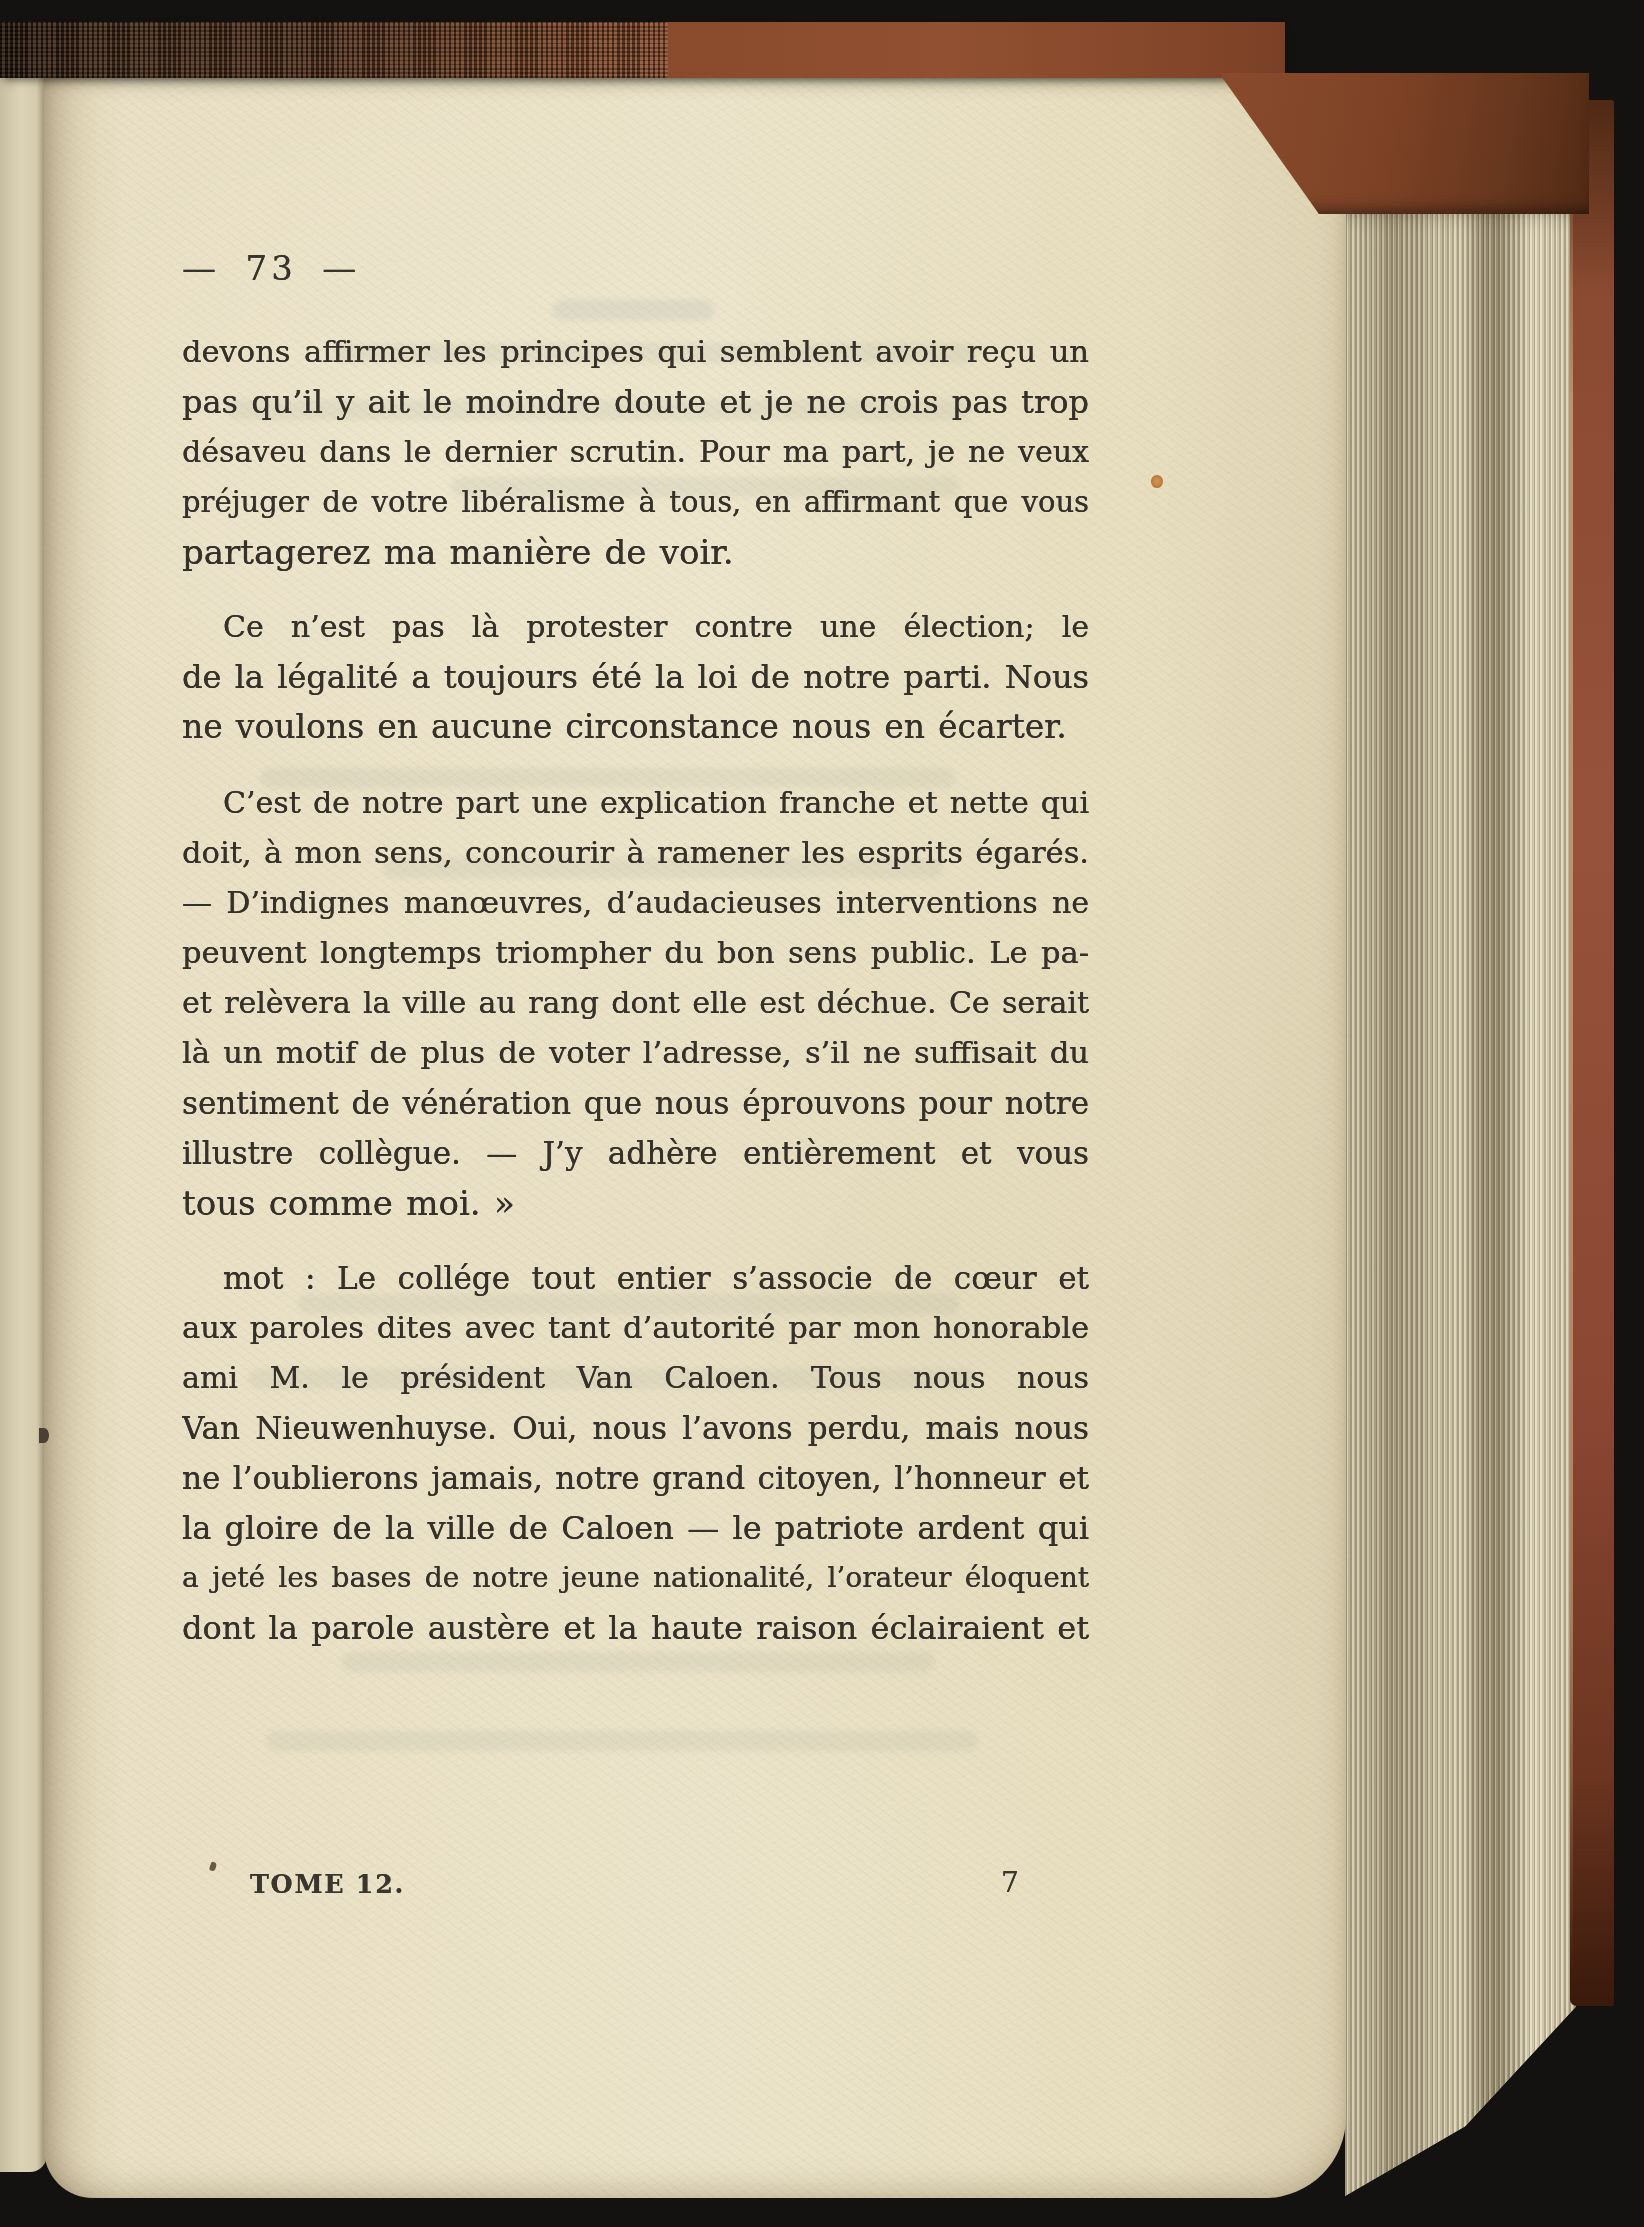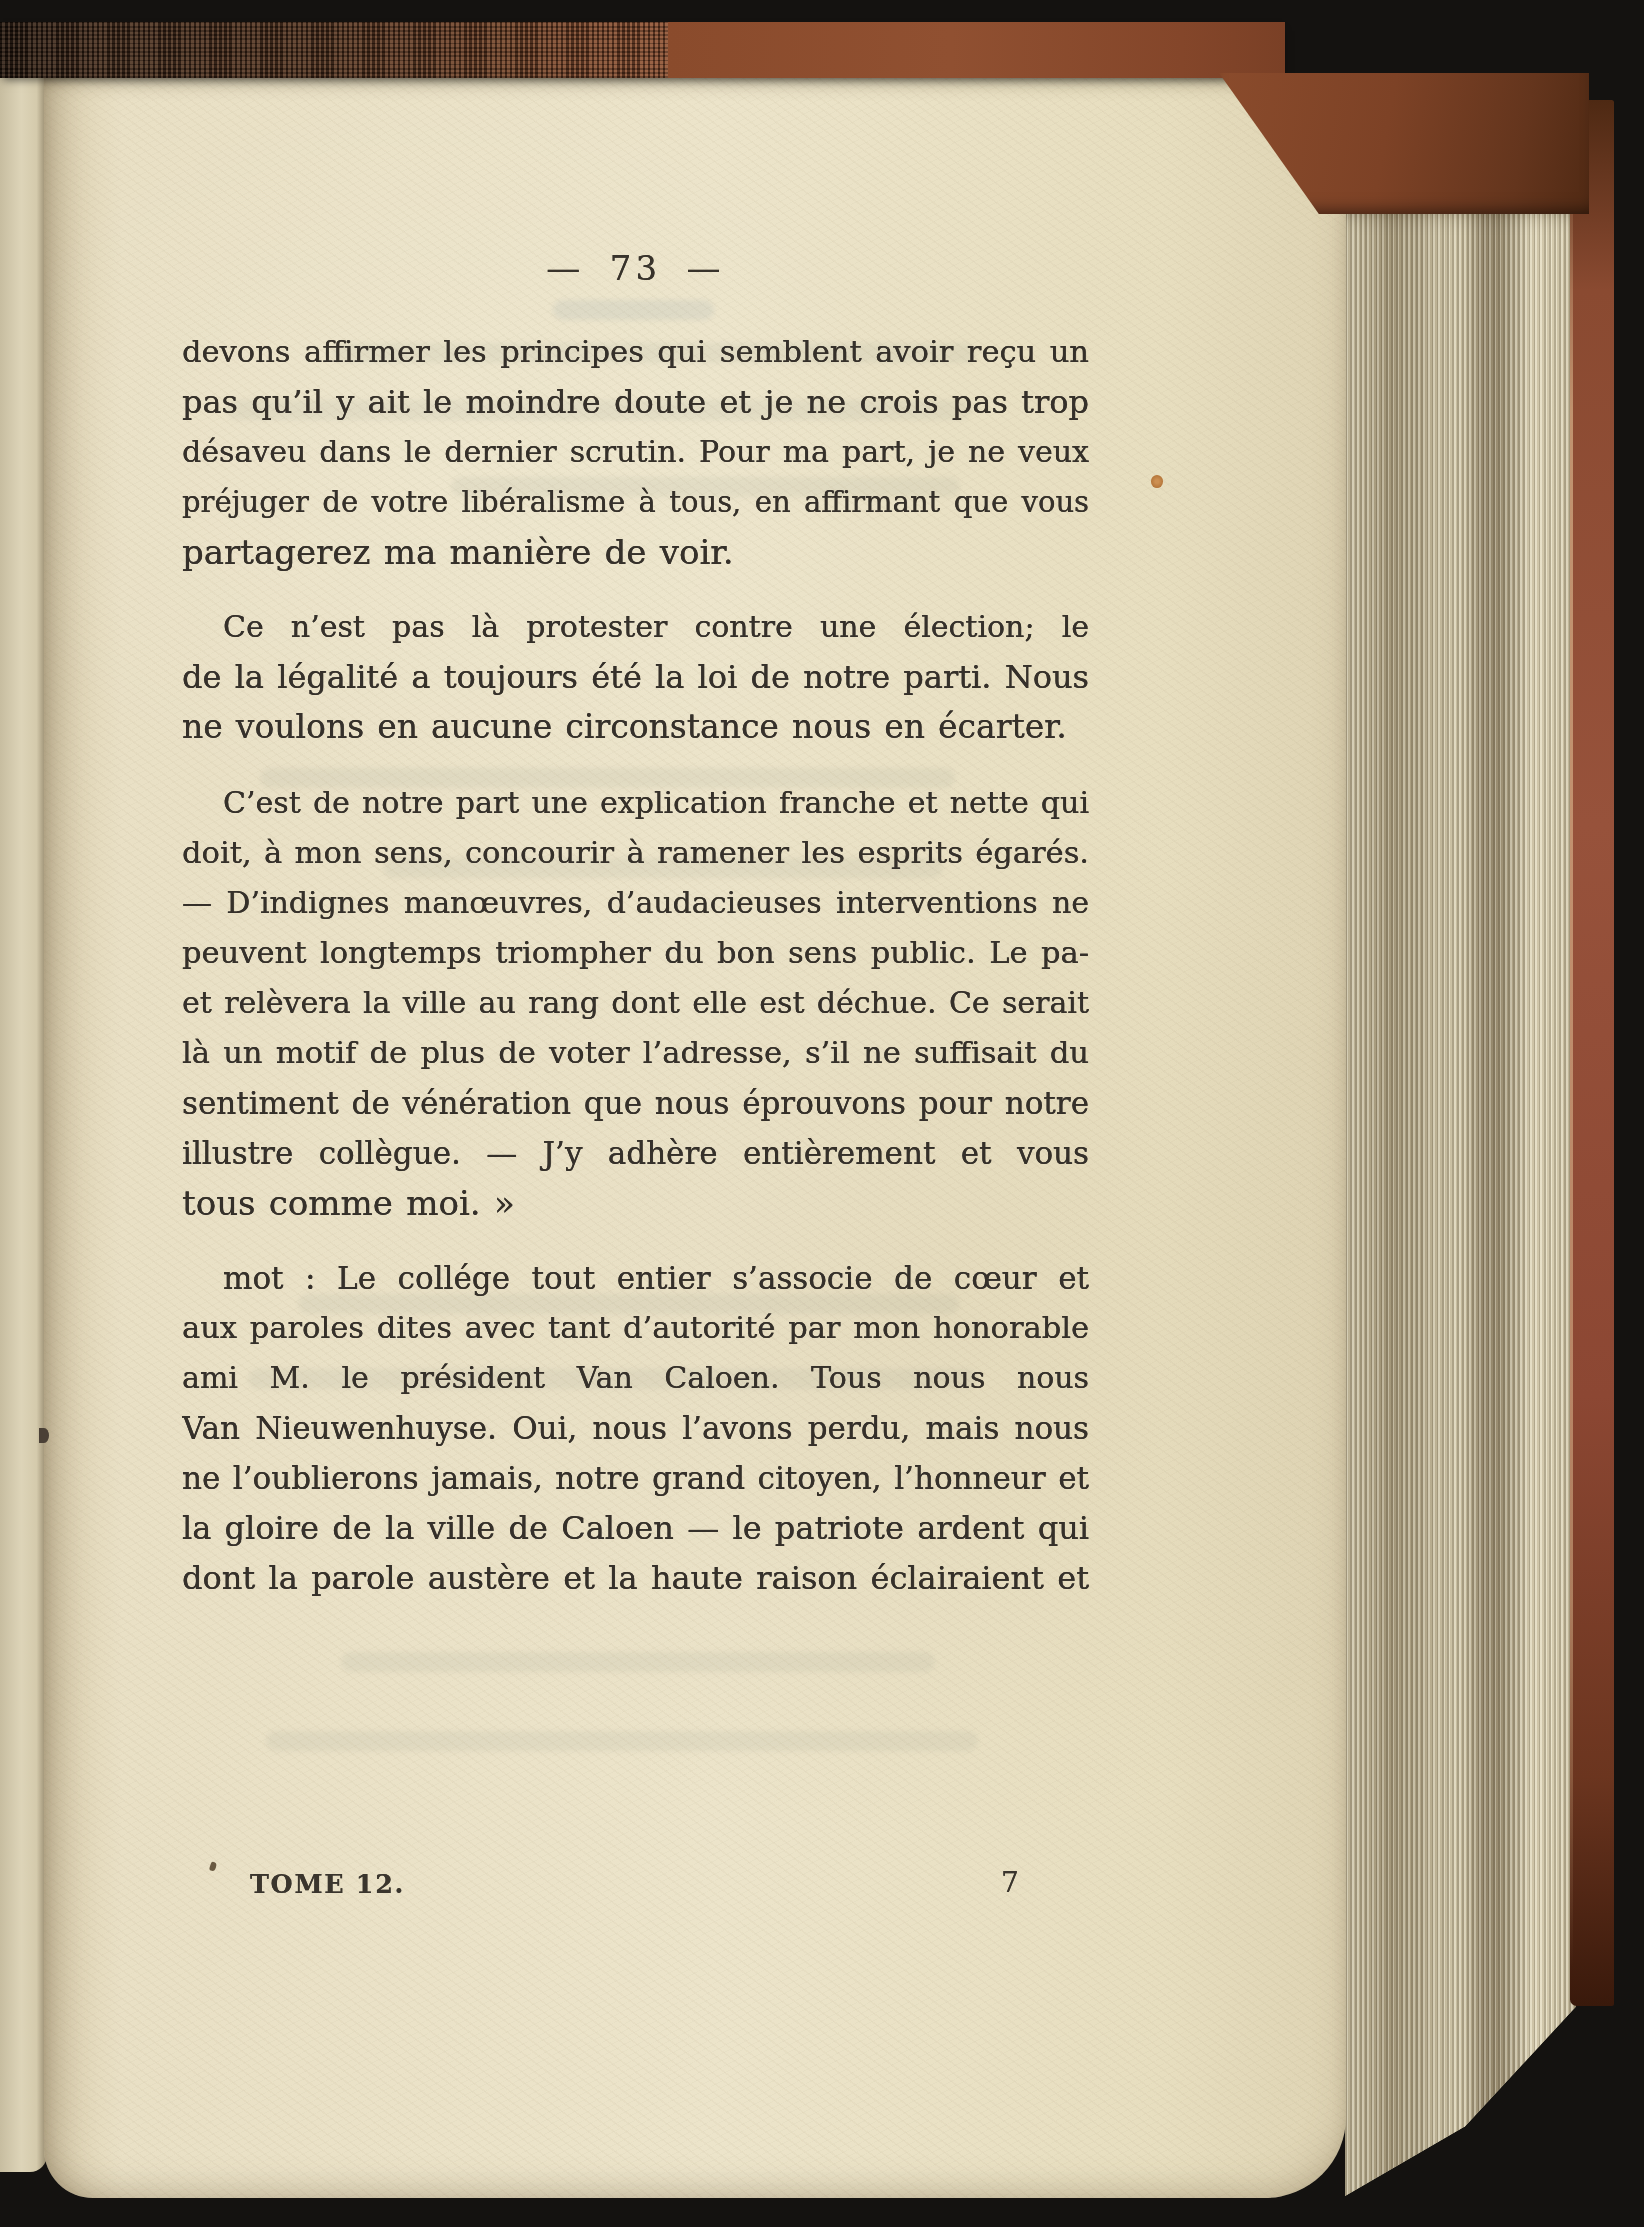--- a/index.html
+++ b/index.html
@@ -64,21 +64,21 @@
   }
   .page::before{ 
     content:"";position:absolute;inset:0;border-radius:inherit;pointer-events:none;
     background:
       repeating-linear-gradient(37deg,rgba(150,135,105,.05) 0 1.7px,transparent 1.7px 7.6px),
       repeating-linear-gradient(-28deg,rgba(140,125,95,.04) 0 0.8px,transparent 0.8px 6px);
   }
   
   .pagenum{
     position:absolute;left:138px;top:175px;width:907px;height:44px;
-    text-align:center;font-size:34px;letter-spacing:4.2px;word-spacing:10.2px;
+    text-align:left;font-size:34px;letter-spacing:4.2px;word-spacing:10.2px;
     color:#38332b;text-shadow:0 0 0.5px rgba(53,48,42,.85);
   }
   #text-body{
     position:absolute;left:138px;top:254px;width:907px;
     color:#35302a;font-size:34px;
     text-shadow:0 0 0.5px rgba(53,48,42,.9),0.3px 0.3px 0.4px rgba(53,48,42,.4);
   }
   .para{margin:0;padding:0;}
   .para + .para{margin-top:25.4px;}
   .para.indent .line:first-child{padding-left:41px;}
@@ -156,20 +156,21 @@
           <div class="line" style="font-size: 31px;">illustre collègue. — J’y adhère entièrement et vous ferez</div>
           <div class="line no-just">tous comme moi. »</div>
         </div>
         <div class="para indent">
           <div class="line" style="font-size: 31px;">mot : Le collége tout entier s’associe de cœur et d’âme</div>
           <div class="line" style="font-size: 30.5px;">aux paroles dites avec tant d’autorité par mon honorable</div>
           <div class="line" style="font-size: 30px;">ami M. le président Van Caloen. Tous nous nous associons</div>
           <div class="line" style="font-size: 31px;">Van Nieuwenhuyse. Oui, nous l’avons perdu, mais nous</div>
           <div class="line" style="font-size: 31px;">ne l’oublierons jamais, notre grand citoyen, l’honneur et</div>
           <div class="line" style="font-size: 32px;">la gloire de la ville de Caloen — le patriote ardent qui</div>
+          <div class="line" style="font-size: 28px;">a jeté les bases de notre jeune nationalité, l’orateur éloquent</div>
           <div class="line" style="font-size: 32px;">dont la parole austère et la haute raison éclairaient et</div>
         </div>
       </div>
 
     <div class="footer">
       <span class="tome">TOME 12.</span>
       <span class="sig">7</span>
     </div>
 
     <div class="speck s1"></div>

